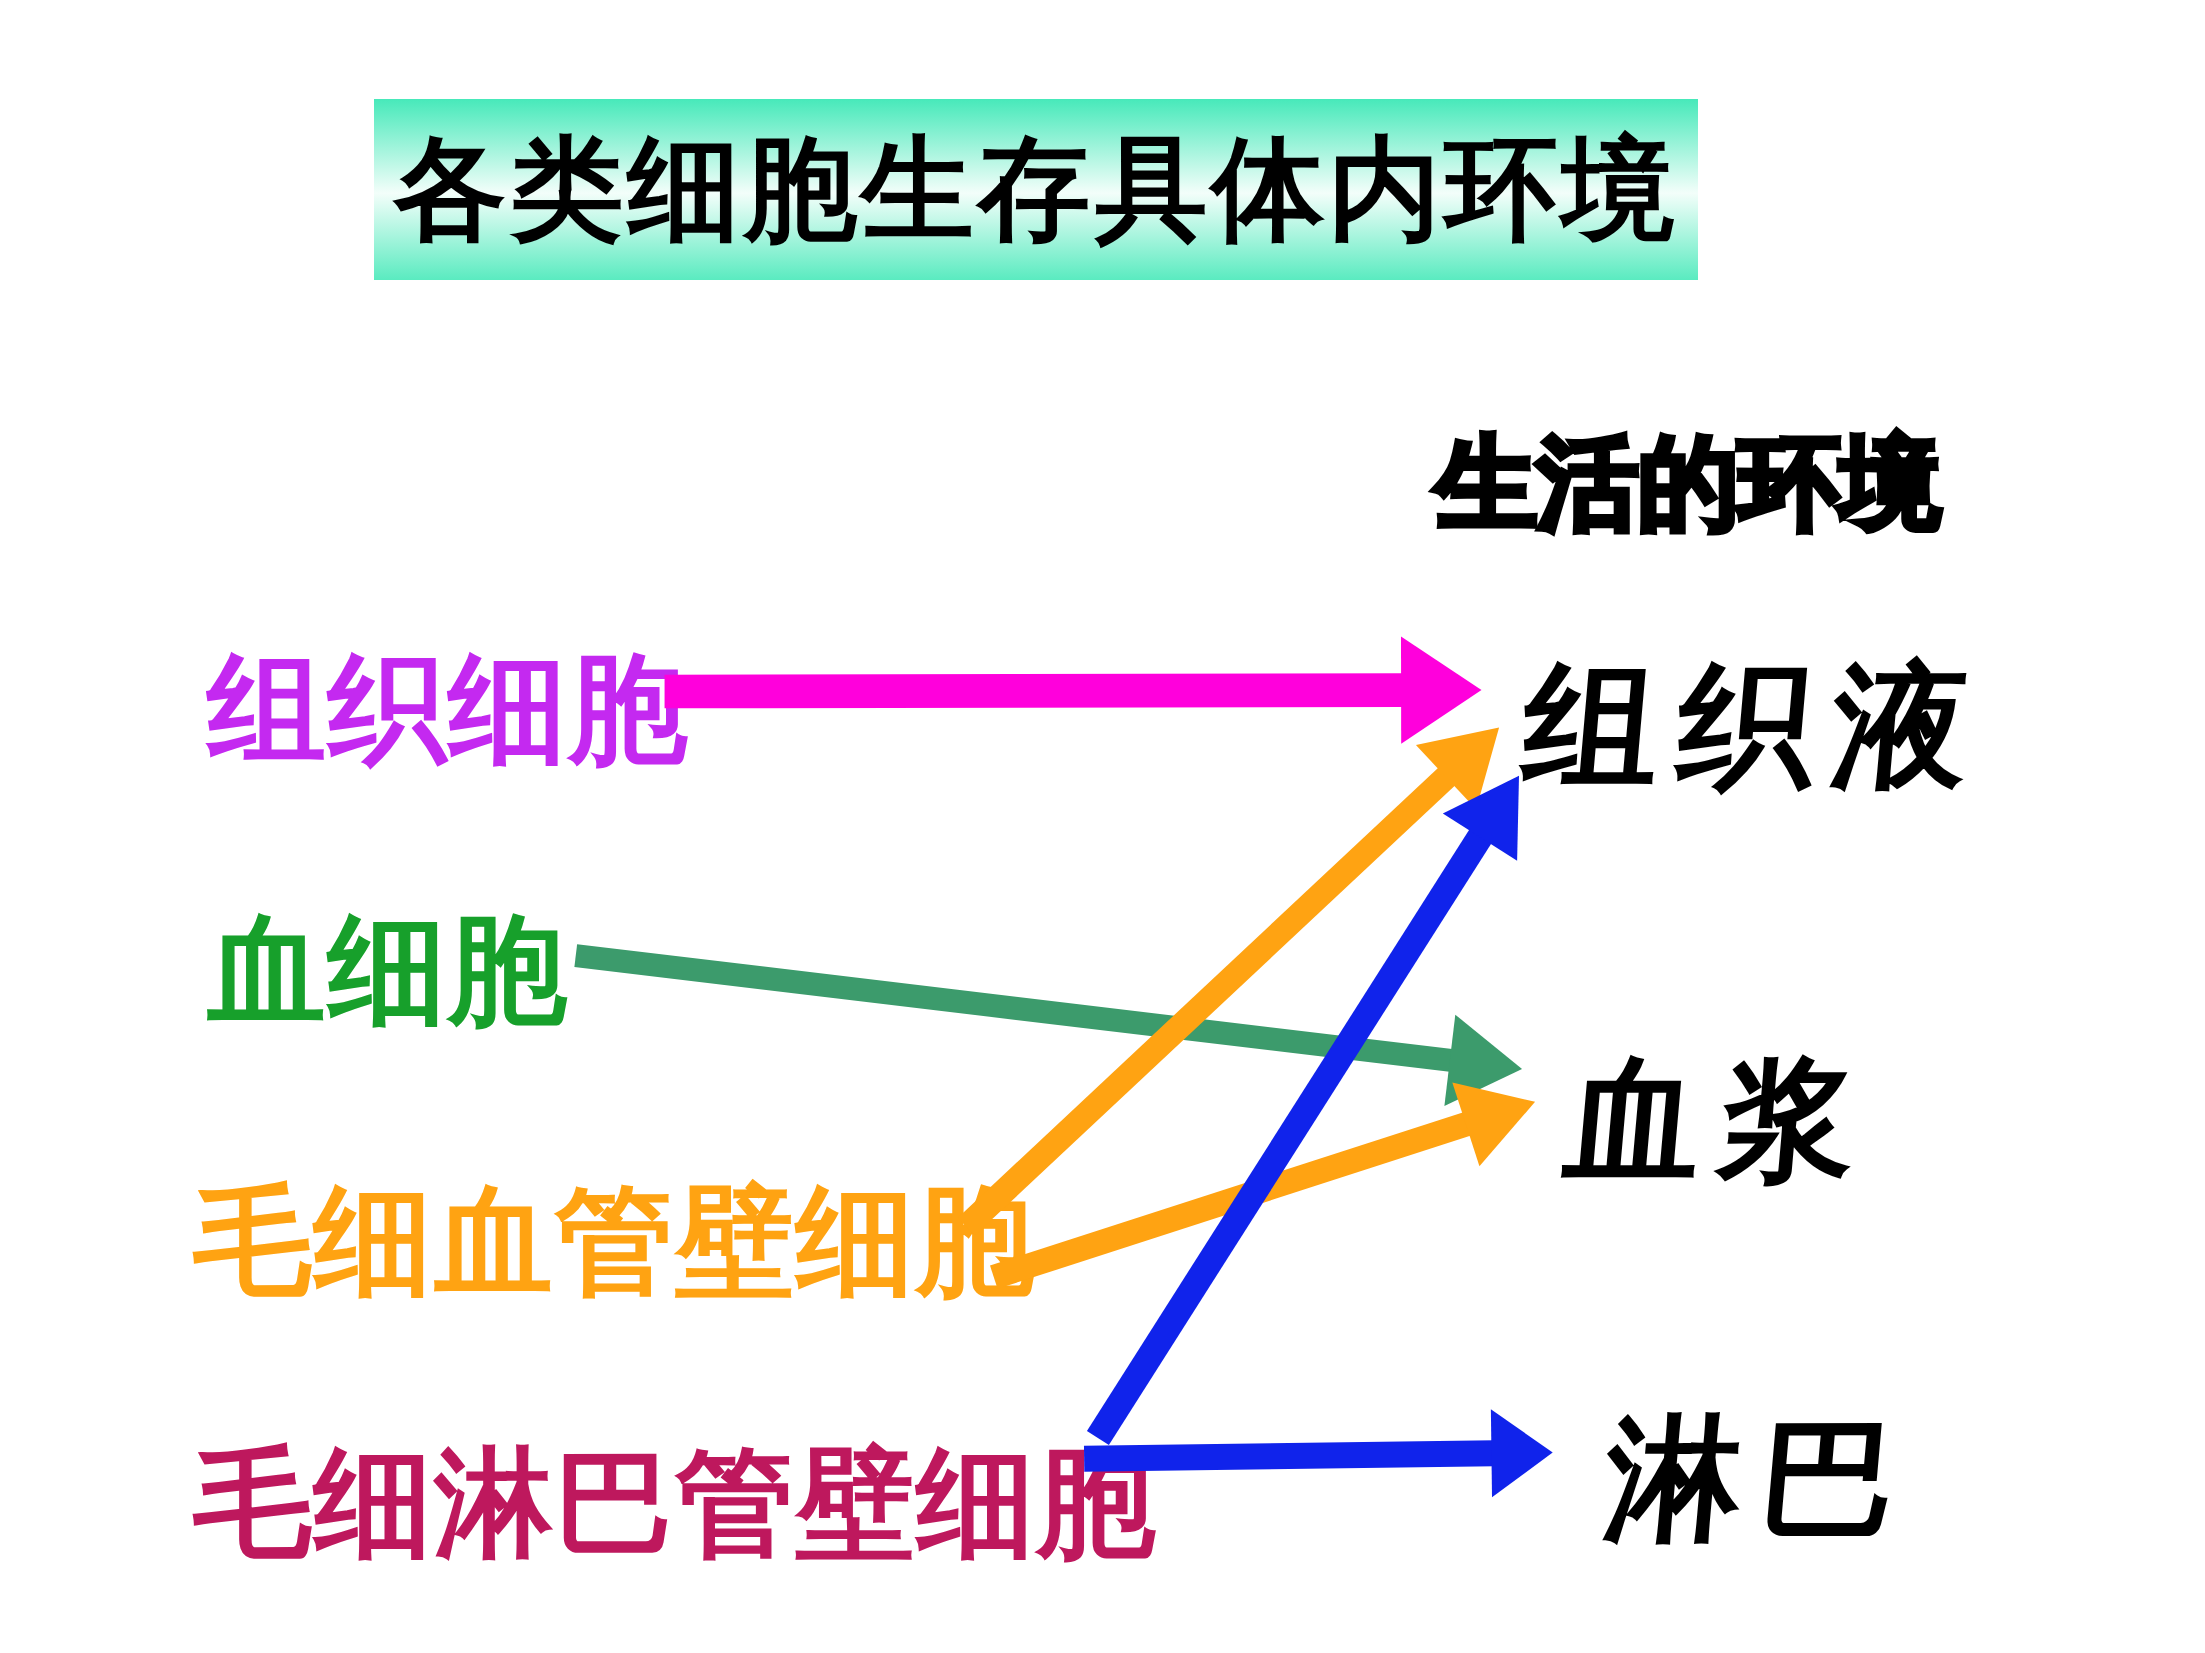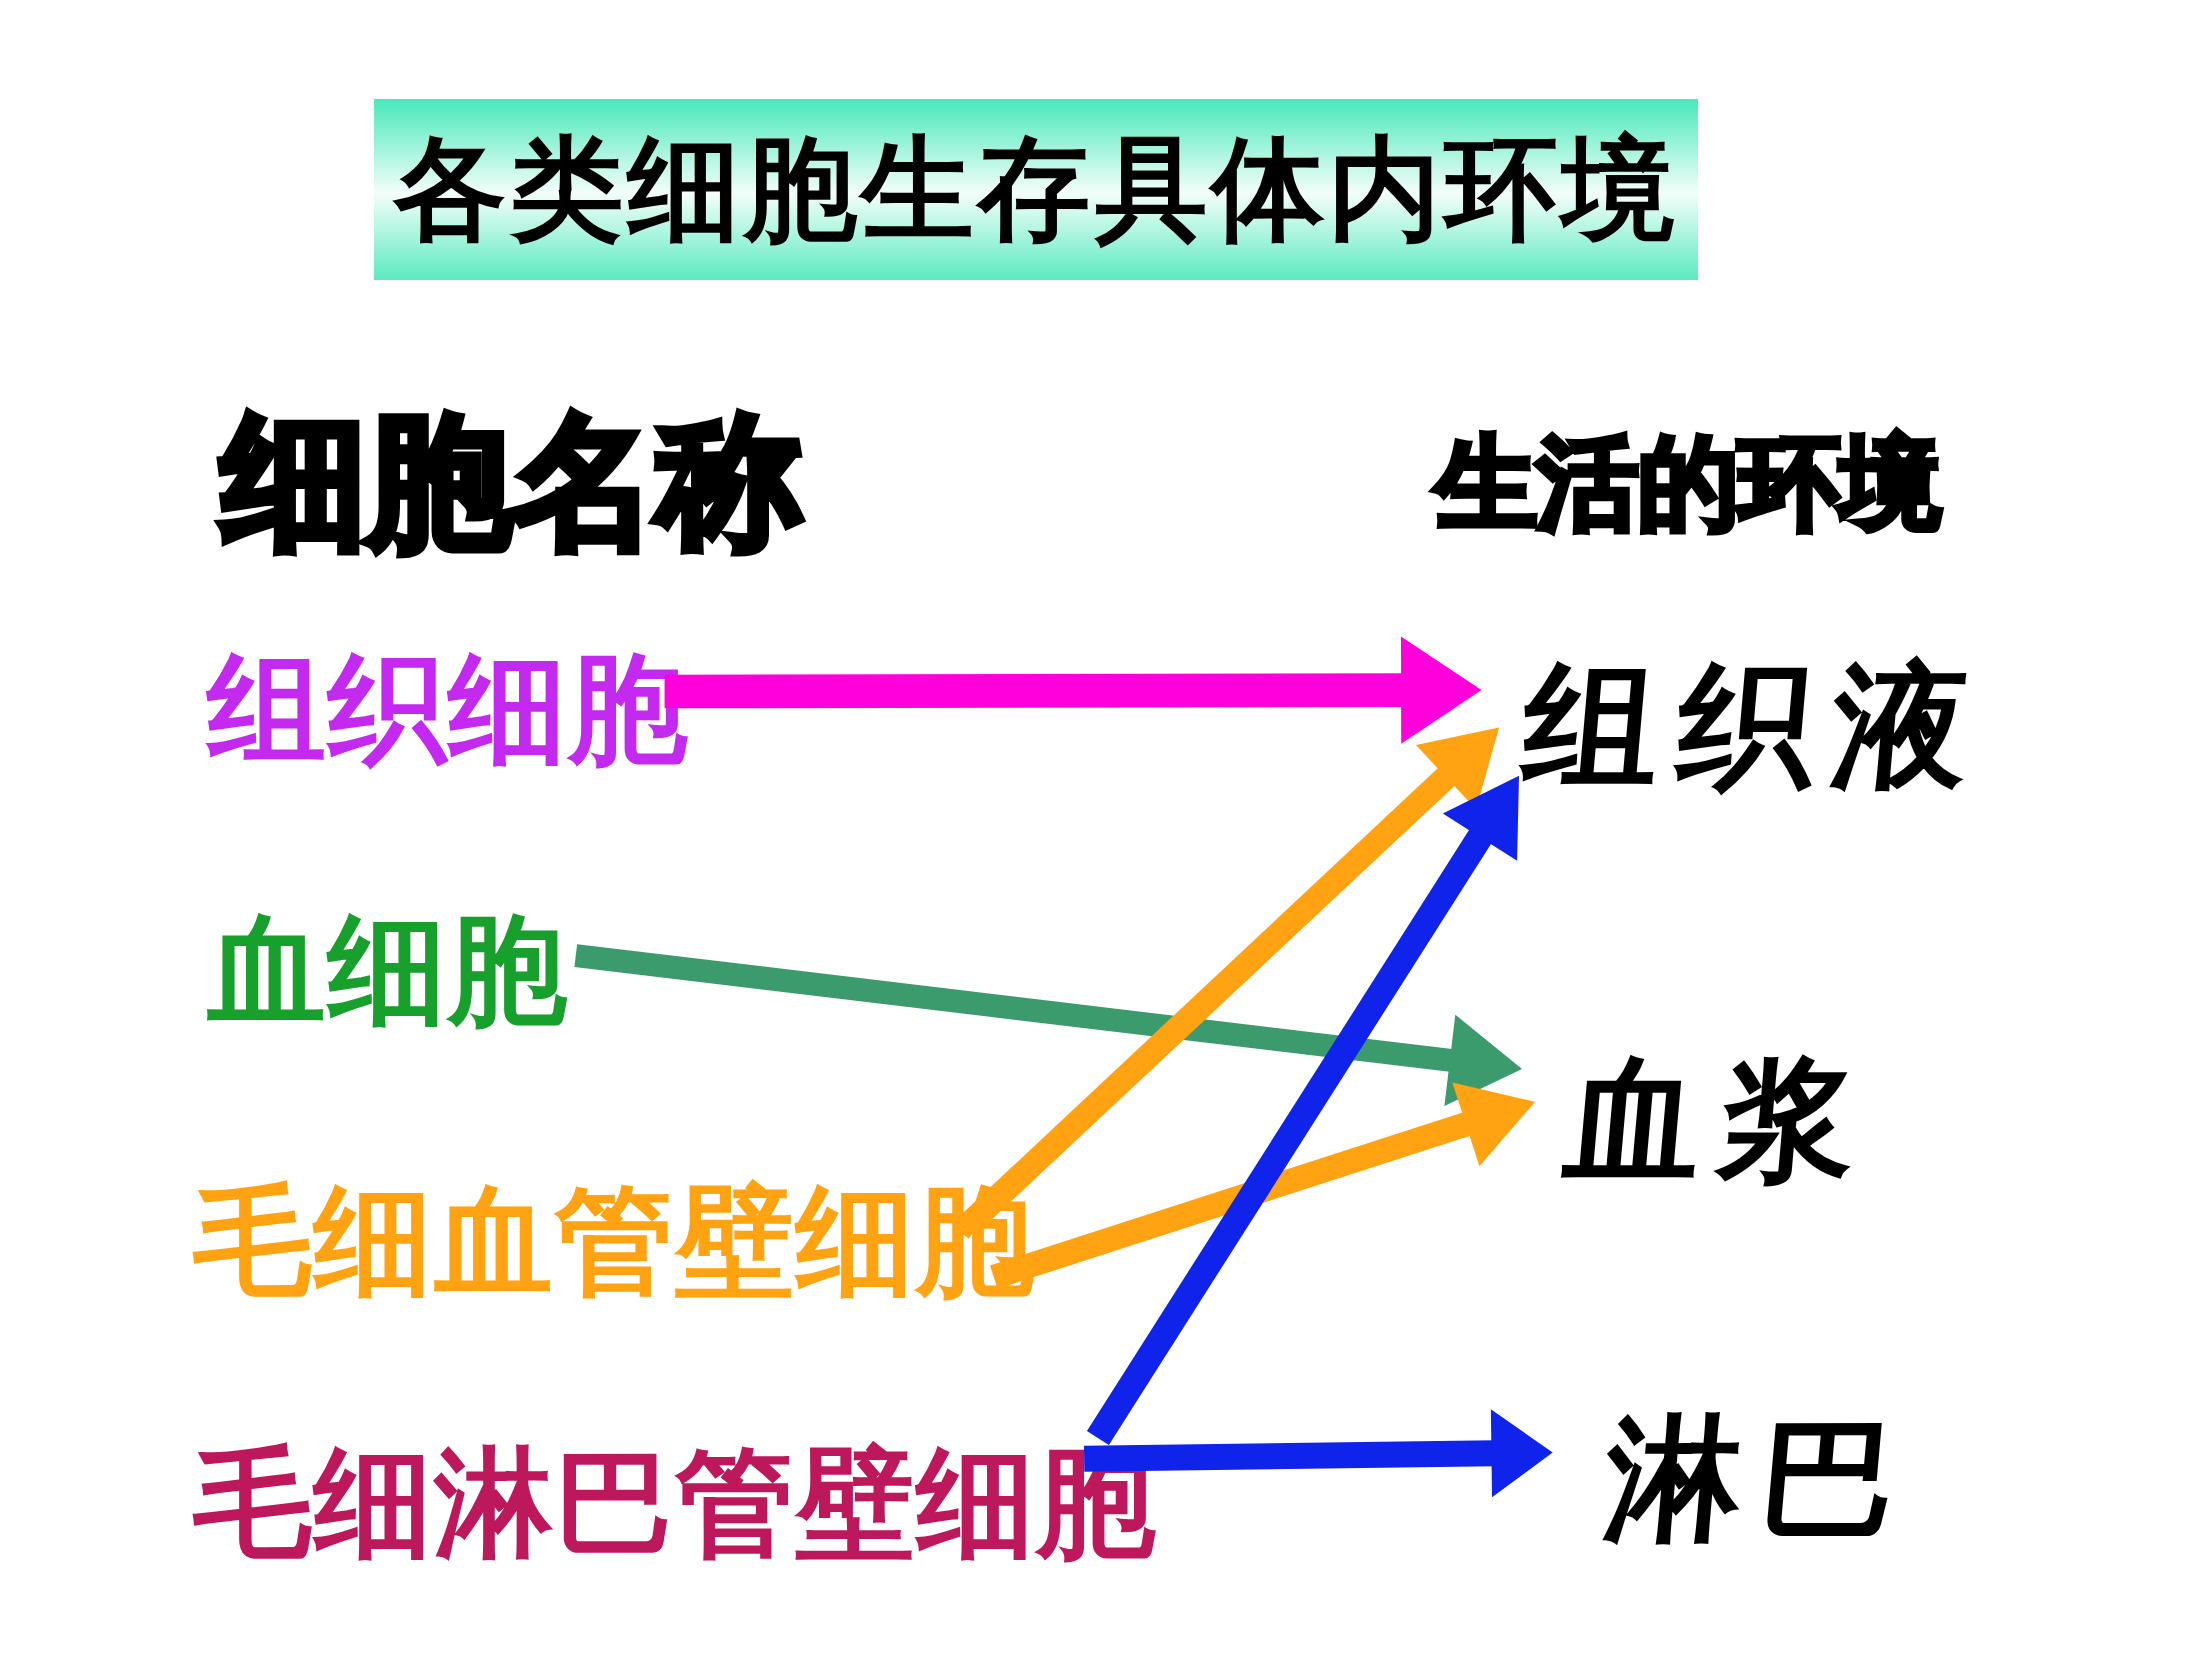--- a/index.html
+++ b/index.html
@@ -48,21 +48,20 @@
 </style>
 </head>
 <body>
 
 <div id="slide">
 
   <div id="title-banner" class="abs">
     <div id="title-text">各类细胞生存具体内环境</div>
   </div>
 
-  <div id="left-header" class="abs col-header">细胞名称</div>
   <div id="cell-0" class="abs cell-label" style="color: rgb(196, 41, 240);">组织细胞</div>
 
   <div id="right-header" class="abs col-header">生活的环境</div>
   <div id="cell-2" class="abs cell-label" style="color: rgb(255, 163, 18);">毛细血管壁细胞</div>
   <div id="cell-1" class="abs cell-label" style="color: rgb(23, 160, 43);">血细胞</div>
   <div id="cell-3" class="abs cell-label" style="color: #be185d;">毛细淋巴管壁细胞</div>
 
   <div id="env-0" class="abs env-label">组织液</div>
   <div id="env-1" class="abs env-label">血浆</div>
   <div id="env-2" class="abs env-label">淋巴</div>

